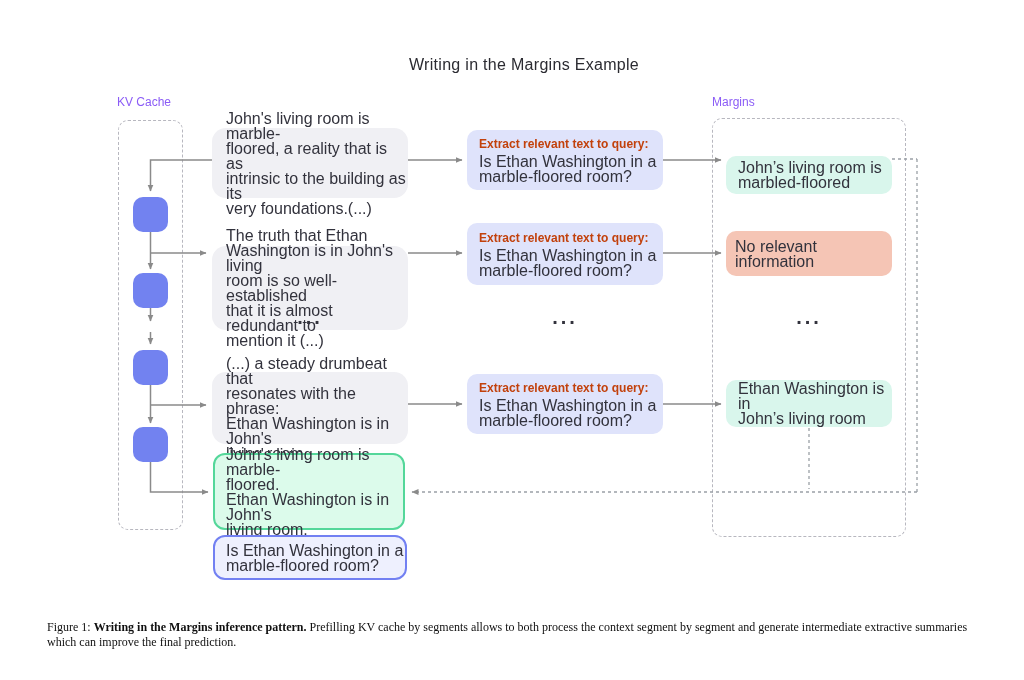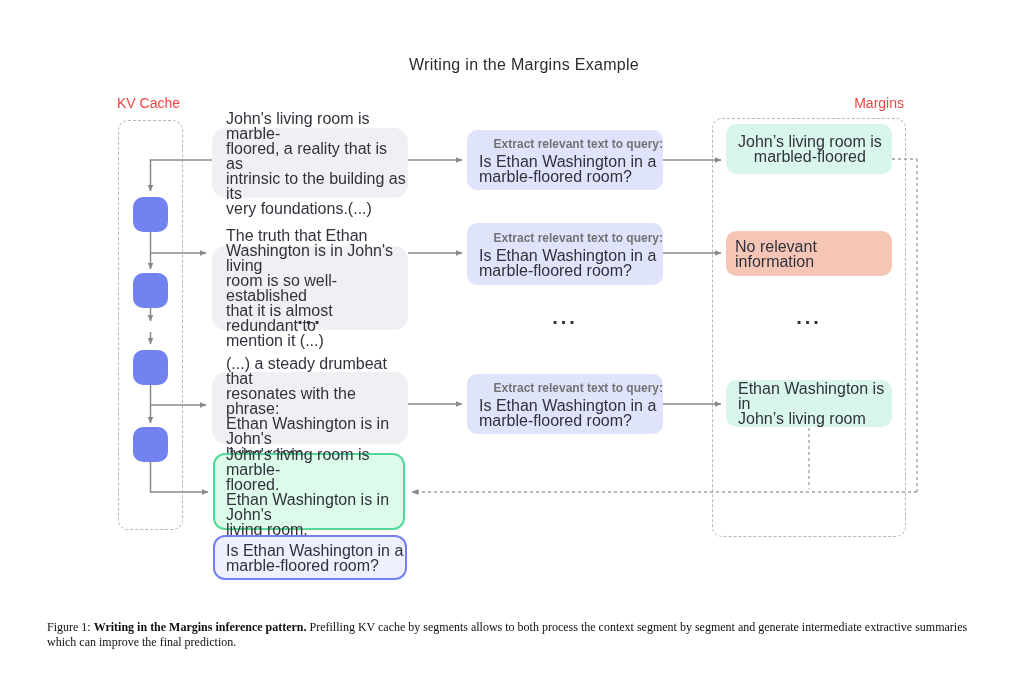--- a/index.html
+++ b/index.html
@@ -1,42 +1,42 @@
 <!DOCTYPE html>
 <html><head>
 <meta charset="utf-8">
 <style>
   html,body{margin:0;padding:0;background:#ffffff;}
   .fig{position:relative;width:1024px;height:680px;background:#fff;overflow:hidden;
        font-family:"Liberation Sans","DejaVu Sans",sans-serif;}
   .abs{position:absolute;}
   .title{left:12px;top:56px;width:1024px;text-align:center;font-size:16px;font-weight:500;
          color:#2b2b31;letter-spacing:.3px;}
-  .lbl{font-size:14px;color:#ef4444;}
+  .lbl{font-size:12px;color:#8b5cf6;}
   .kv-lbl{left:117px;top:95px;}
-  .mg-lbl{left:712px;top:95px;width:192px;text-align:right;}
+  .mg-lbl{left:712px;top:95px;width:192px;text-align:left;}
   .dashed{border:1.6px dashed #b7b7bf;border-radius:10px;}
   .kv-region{left:118px;top:120px;width:63px;height:408px;}
   .mg-region{left:712px;top:118px;width:192px;height:417px;}
   .kvblock{left:133px;width:35px;height:35px;border-radius:10px;background:#7282F0;}
   .kb1{top:197px;} .kb2{top:273px;} .kb3{top:350px;} .kb4{top:427px;}
   .txt{white-space:pre-line;font-size:16px;line-height:15px;color:#32323c;}
   .seg{left:212px;width:196px;background:#f0f0f4;border-radius:14px;
        display:flex;align-items:center;padding-left:14px;box-sizing:border-box;}
   .s1{top:128px;height:70px;} .s2{top:210px;height:84px;margin-top:36px;} .s3{top:372px;height:72px;}
   .ext{left:467px;width:196px;background:#dfe3fb;border-radius:10px;
        display:flex;flex-direction:column;justify-content:center;
        padding-left:12px;box-sizing:border-box;}
   .e1{top:130px;height:60px;} .e2{top:223px;height:62px;} .e3{top:374px;height:60px;}
-  .ext-title{font-size:12px;font-weight:700;color:#737373;line-height:15px;margin-bottom:2px;white-space:pre;text-align:right;}
+  .ext-title{font-size:12px;font-weight:700;color:#c2410c;line-height:15px;margin-bottom:2px;white-space:pre;}
   .note{left:726px;width:166px;border-radius:10px;display:flex;align-items:center;
         padding-left:12px;box-sizing:border-box;}
   .mint{background:#d9f6ec;}
   .salmon{background:#f5c5b5;}
-  .n1{top:124px;height:50px;text-align:center;} .n2{top:231px;height:45px;padding-left:9px;} .n3{top:380px;height:47px;}
+  .n1{top:156px;height:38px;} .n2{top:231px;height:45px;padding-left:9px;} .n3{top:380px;height:47px;}
   .dots{top:306px;text-align:center;font-size:20px;font-weight:800;letter-spacing:3px;color:#32323c;}
   .d1{left:212px;width:196px;} .d2{left:467px;width:196px;} .d3{left:726px;width:166px;}
   .ans{left:213px;top:453px;width:192px;height:77px;background:#dcfbeb;border:2px solid #54d79a;
        border-radius:12px;display:flex;align-items:center;padding-left:11px;box-sizing:border-box;}
   .qry{left:213px;top:535px;width:194px;height:45px;background:#eef0fe;border:2px solid #7280f2;
        border-radius:12px;display:flex;align-items:center;padding-left:11px;box-sizing:border-box;}
   .caption{left:47px;top:620px;width:934px;font-family:"Liberation Serif","DejaVu Serif",serif;
            font-size:12px;line-height:1.27;color:#101010;}
   svg.arrows{left:0;top:0;pointer-events:none;}
 </style>

